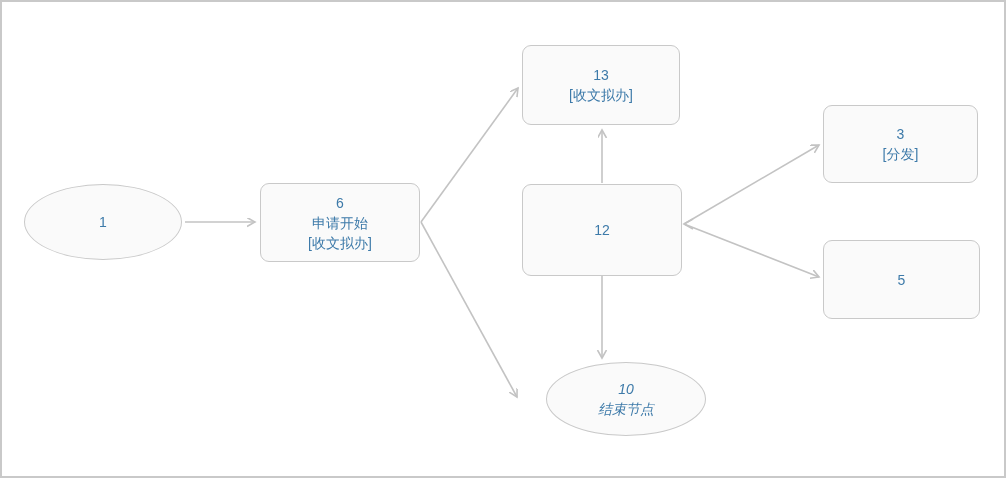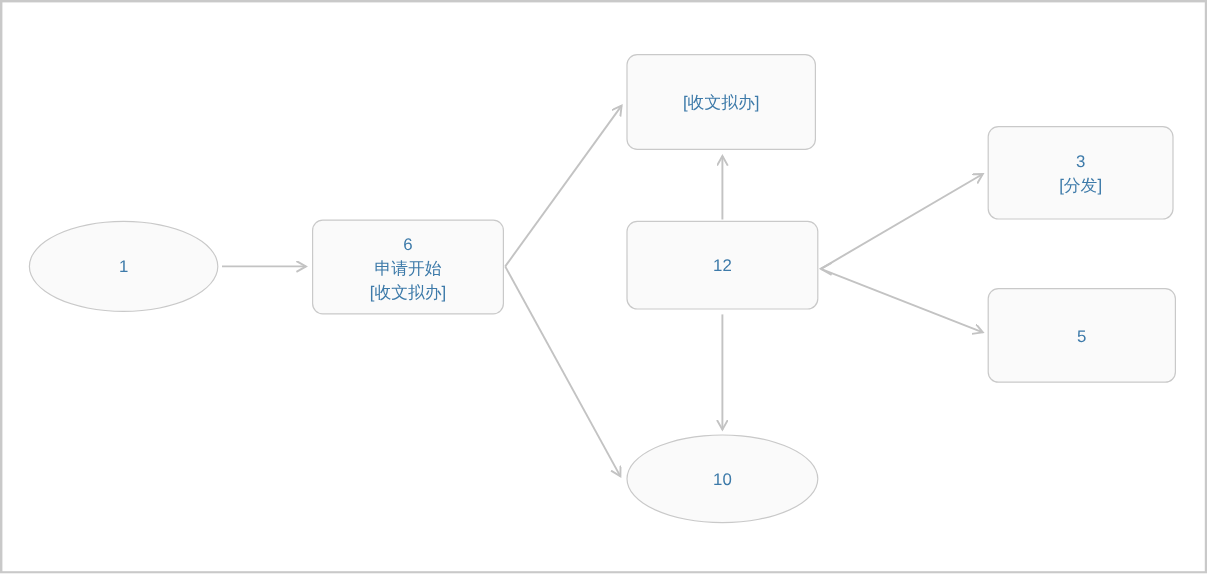--- a/index.html
+++ b/index.html
@@ -61,33 +61,35 @@
     <div class="nid">1</div>
   </div>
 
   <div class="node rect" style="left:258px;top:181px;width:160px;height:79px;">
     <div class="nid">6</div>
     <div class="nlabel">申请开始</div>
     <div class="nbracket">[收文拟办]</div>
   </div>
 
   <div class="node rect" style="left:520px;top:43px;width:158px;height:80px;">
+    <div class="nid">13</div>
     <div class="nbracket">[收文拟办]</div>
   </div>
 
-  <div class="node rect" style="left:520px;top:182px;width:160px;height:74px;">
+  <div class="node rect" style="left:520px;top:182px;width:160px;height:92px;">
     <div class="nid">12</div>
   </div>
 
   <div class="node rect" style="left:821px;top:103px;width:155px;height:78px;">
     <div class="nid">3</div>
     <div class="nbracket">[分发]</div>
   </div>
 
   <div class="node rect" style="left:821px;top:238px;width:157px;height:79px;">
     <div class="nid">5</div>
   </div>
 
-  <div class="node ellipse" style="left:520px;top:360px;width:160px;height:74px;">
+  <div class="node ellipse" style="left:544px;top:360px;width:160px;height:74px;font-style:italic;">
     <div class="nid">10</div>
+    <div class="nlabel">结束节点</div>
   </div>
 
 </div>
 
 </body></html>

